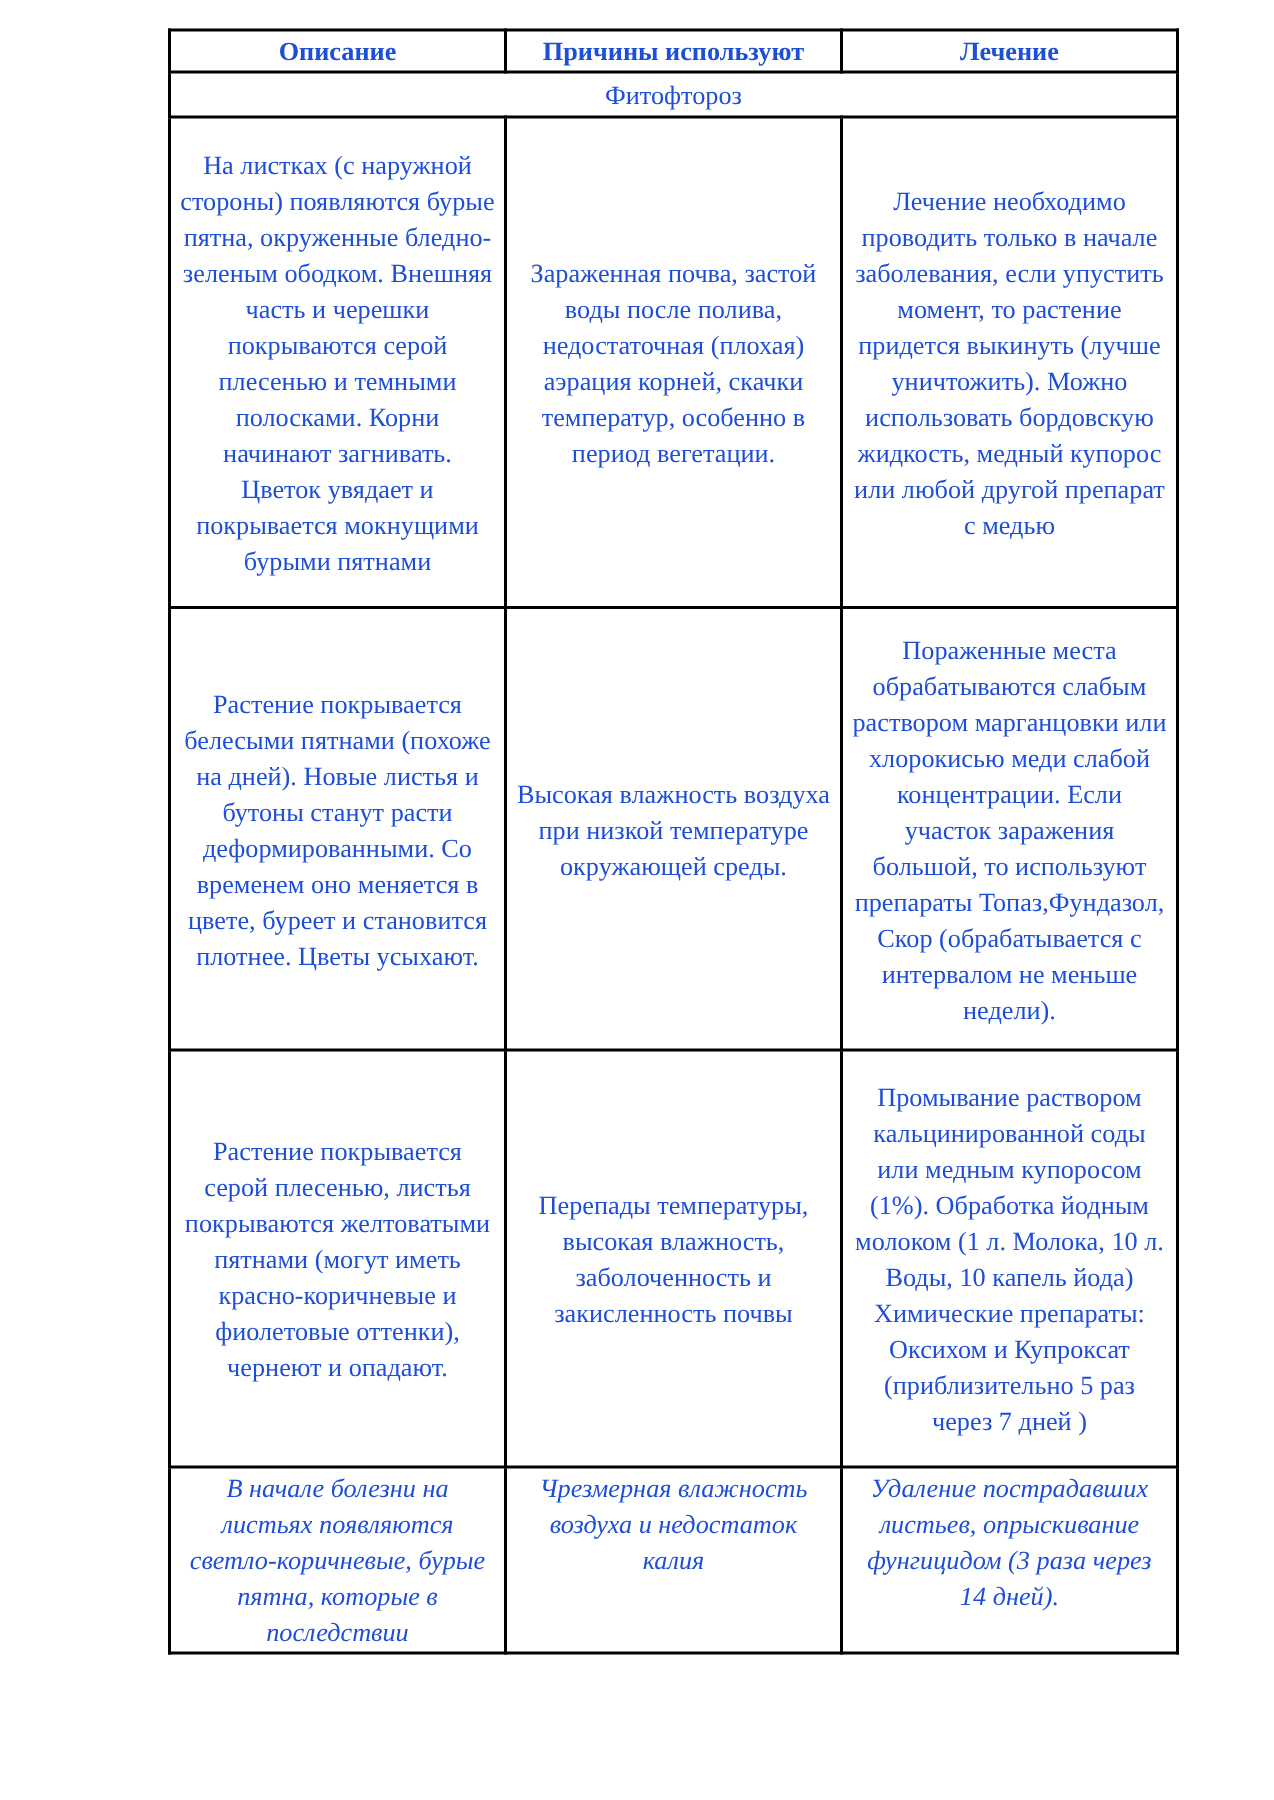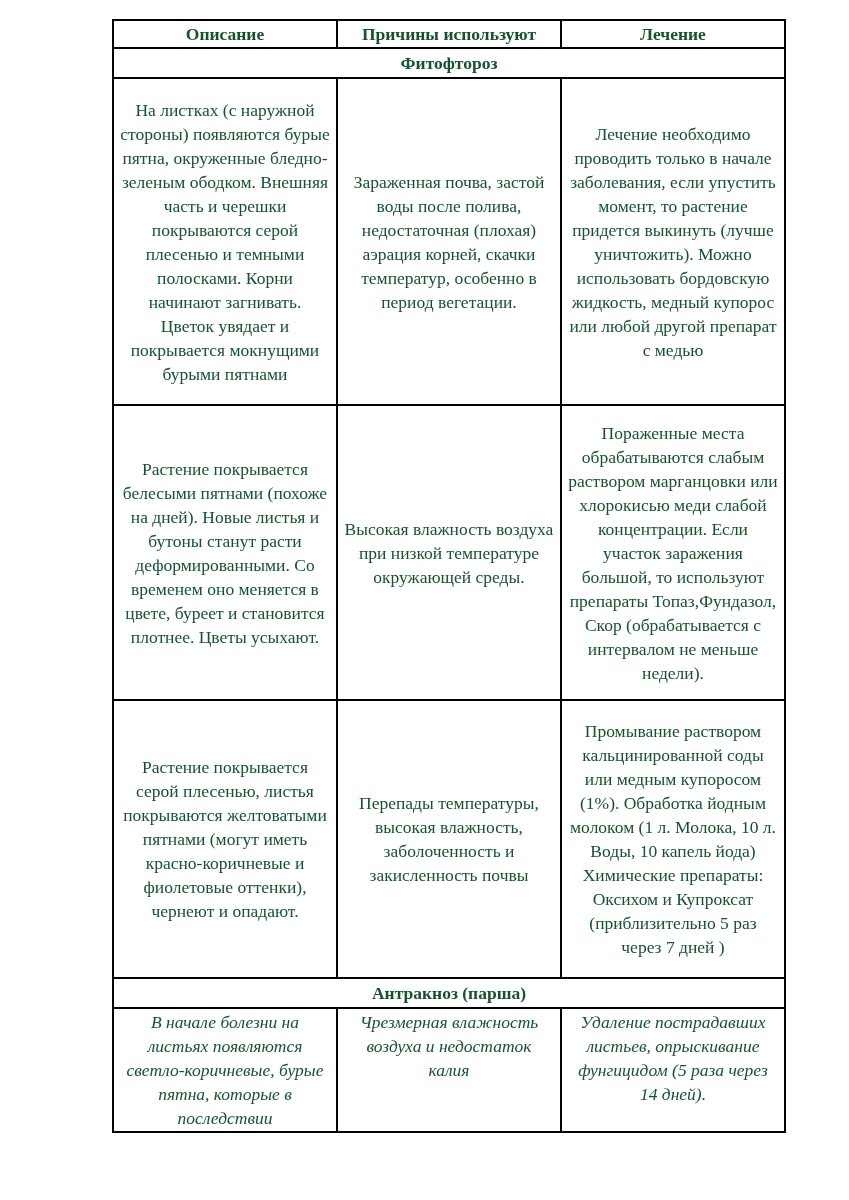--- a/index.html
+++ b/index.html
@@ -9,21 +9,21 @@
     width: 849px;
     height: 1200px;
     overflow: hidden;
   }
   .page {
     position: relative;
     width: 849px;
     height: 1200px;
     background: #ffffff;
     font-family: "Liberation Serif", "DejaVu Serif", serif;
-    color: #14532d;
+    color: #1d4ed8;
   }
   table.disease-table {
     position: absolute;
     left: 112px;
     top: 19px;
     width: 674px;
     border-collapse: collapse;
     table-layout: fixed;
   }
   table.disease-table col { width: 33.33%; }
@@ -40,21 +40,21 @@
   th.col-header {
     font-size: 19px;
     line-height: 22px;
     font-weight: bold;
     height: 24px;
     padding: 1px 4px;
   }
   td.section-title {
     font-size: 19px;
     line-height: 22px;
-    font-weight: bold;
+    font-weight: normal;
     height: 26px;
     padding: 1px 4px;
   }
   tr.row-1 td { height: 323px; margin-top: 44px; }
   tr.row-2 td { height: 291px; }
   tr.row-3 td { height: 274px; }
   tr.row-4 td { height: 111px; vertical-align: top; font-style: italic; }
 </style>
 </head>
 <body>
@@ -88,23 +88,20 @@
         <td>Высокая влажность воздуха при низкой температуре окружающей среды.</td>
         <td>Пораженные места обрабатываются слабым раствором марганцовки или хлорокисью меди слабой концентрации. Если участок заражения большой, то используют препараты Топаз,Фундазол, Скор (обрабатывается с интервалом не меньше недели).</td>
       </tr>
 
       <tr class="row-3">
         <td>Растение покрывается серой плесенью, листья покрываются желтоватыми пятнами (могут иметь красно-коричневые и фиолетовые оттенки), чернеют и опадают.</td>
         <td>Перепады температуры, высокая влажность, заболоченность и закисленность почвы</td>
         <td>Промывание раствором кальцинированной соды или медным купоросом (1%). Обработка йодным молоком (1 л. Молока, 10 л. Воды, 10 капель йода) Химические препараты: Оксихом и Купроксат (приблизительно 5 раз через 7 дней )</td>
       </tr>
 
-      <tr>
-        <td class="section-title" colspan="3">Антракноз (парша)</td>
-      </tr>
       <tr class="row-4">
         <td>В начале болезни на листьях появляются светло-коричневые, бурые пятна, которые в последствии</td>
         <td>Чрезмерная влажность воздуха и недостаток калия</td>
-        <td>Удаление пострадавших листьев, опрыскивание фунгицидом (5 раза через 14 дней).</td>
+        <td>Удаление пострадавших листьев, опрыскивание фунгицидом (3 раза через 14 дней).</td>
       </tr>
     </tbody>
   </table>
 </div>
 
 </body></html>

